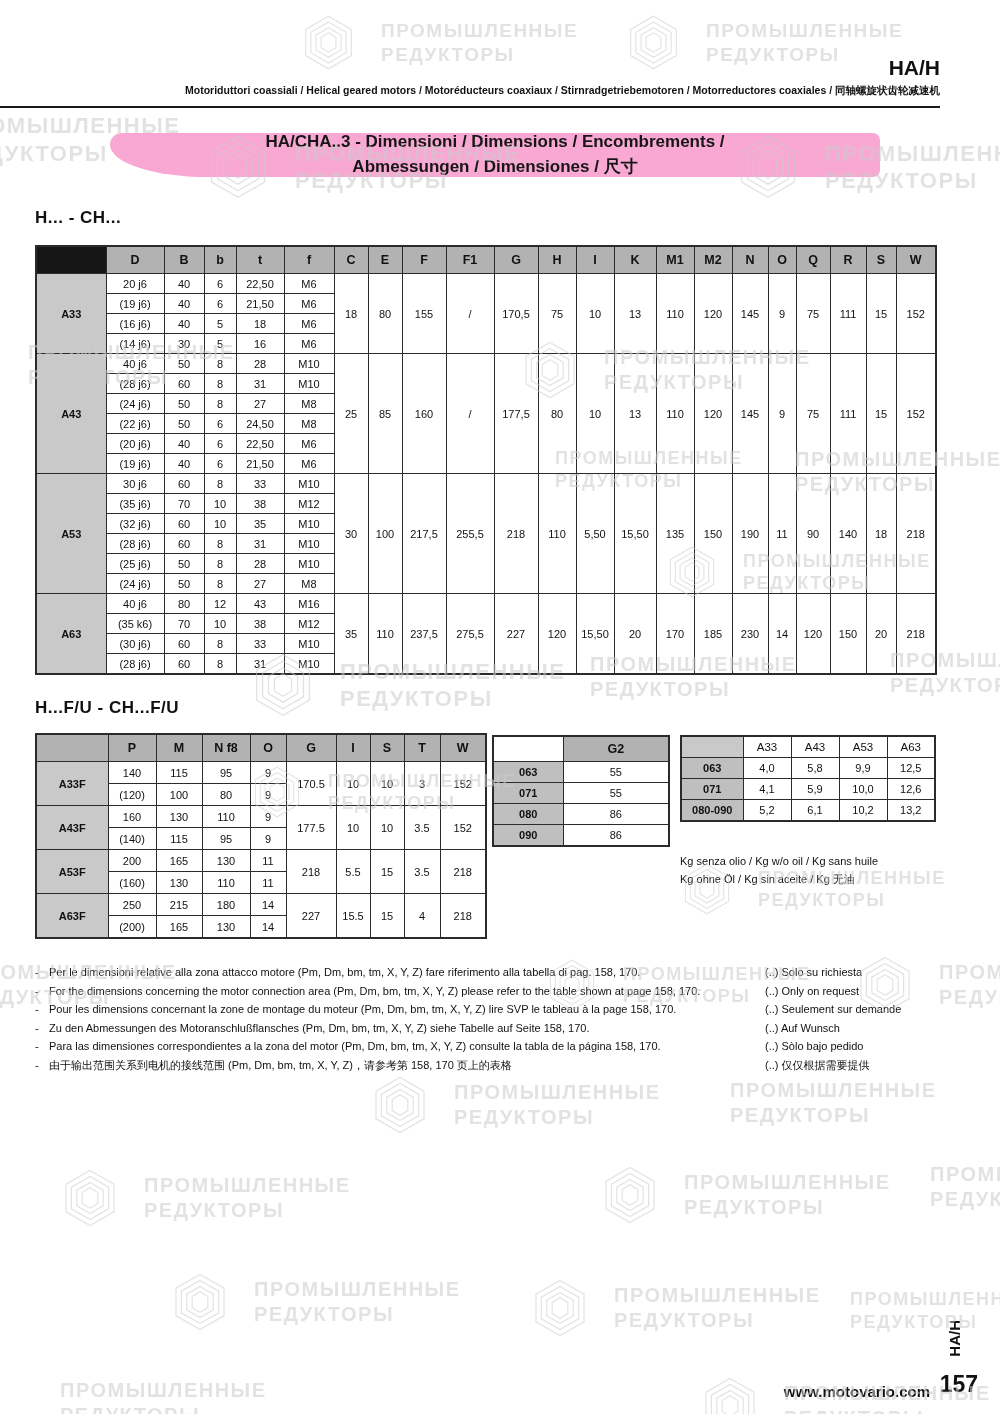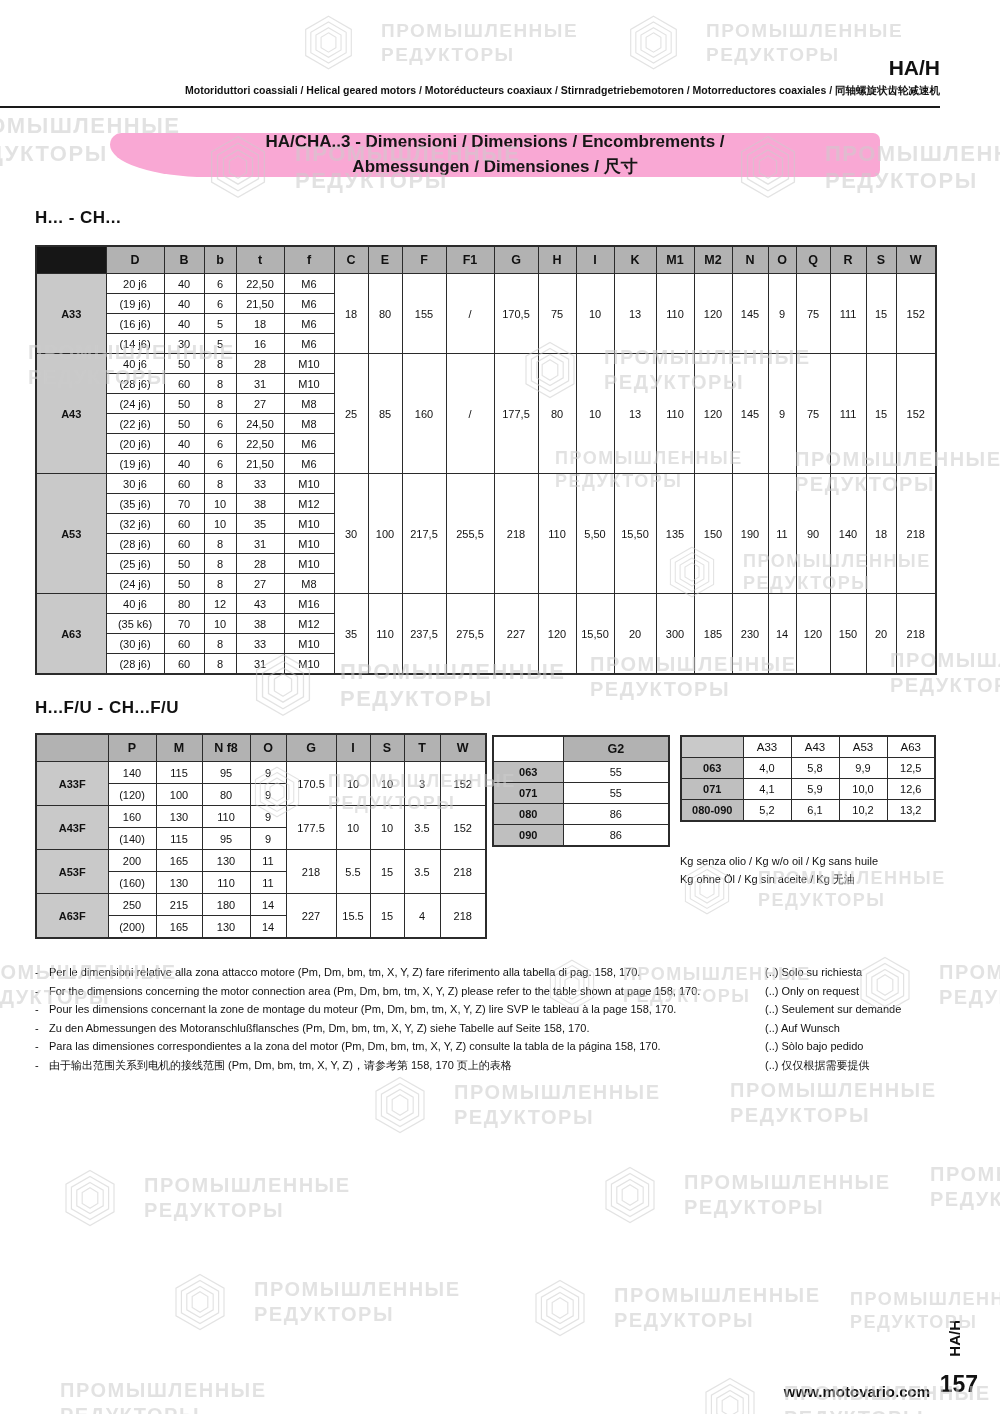--- a/index.html
+++ b/index.html
@@ -317,21 +317,21 @@
           <td>43</td>
           <td>M16</td>
           <td rowspan="4">35</td>
           <td rowspan="4">110</td>
           <td rowspan="4">237,5</td>
           <td rowspan="4">275,5</td>
           <td rowspan="4">227</td>
           <td rowspan="4">120</td>
           <td rowspan="4">15,50</td>
           <td rowspan="4">20</td>
-          <td rowspan="4">300</td>
+          <td rowspan="4">170</td>
           <td rowspan="4">185</td>
           <td rowspan="4">230</td>
           <td rowspan="4">14</td>
           <td rowspan="4">120</td>
           <td rowspan="4">150</td>
           <td rowspan="4">20</td>
           <td rowspan="4">218</td>
         </tr>
         <tr>
           <td>(35 k6)</td>

